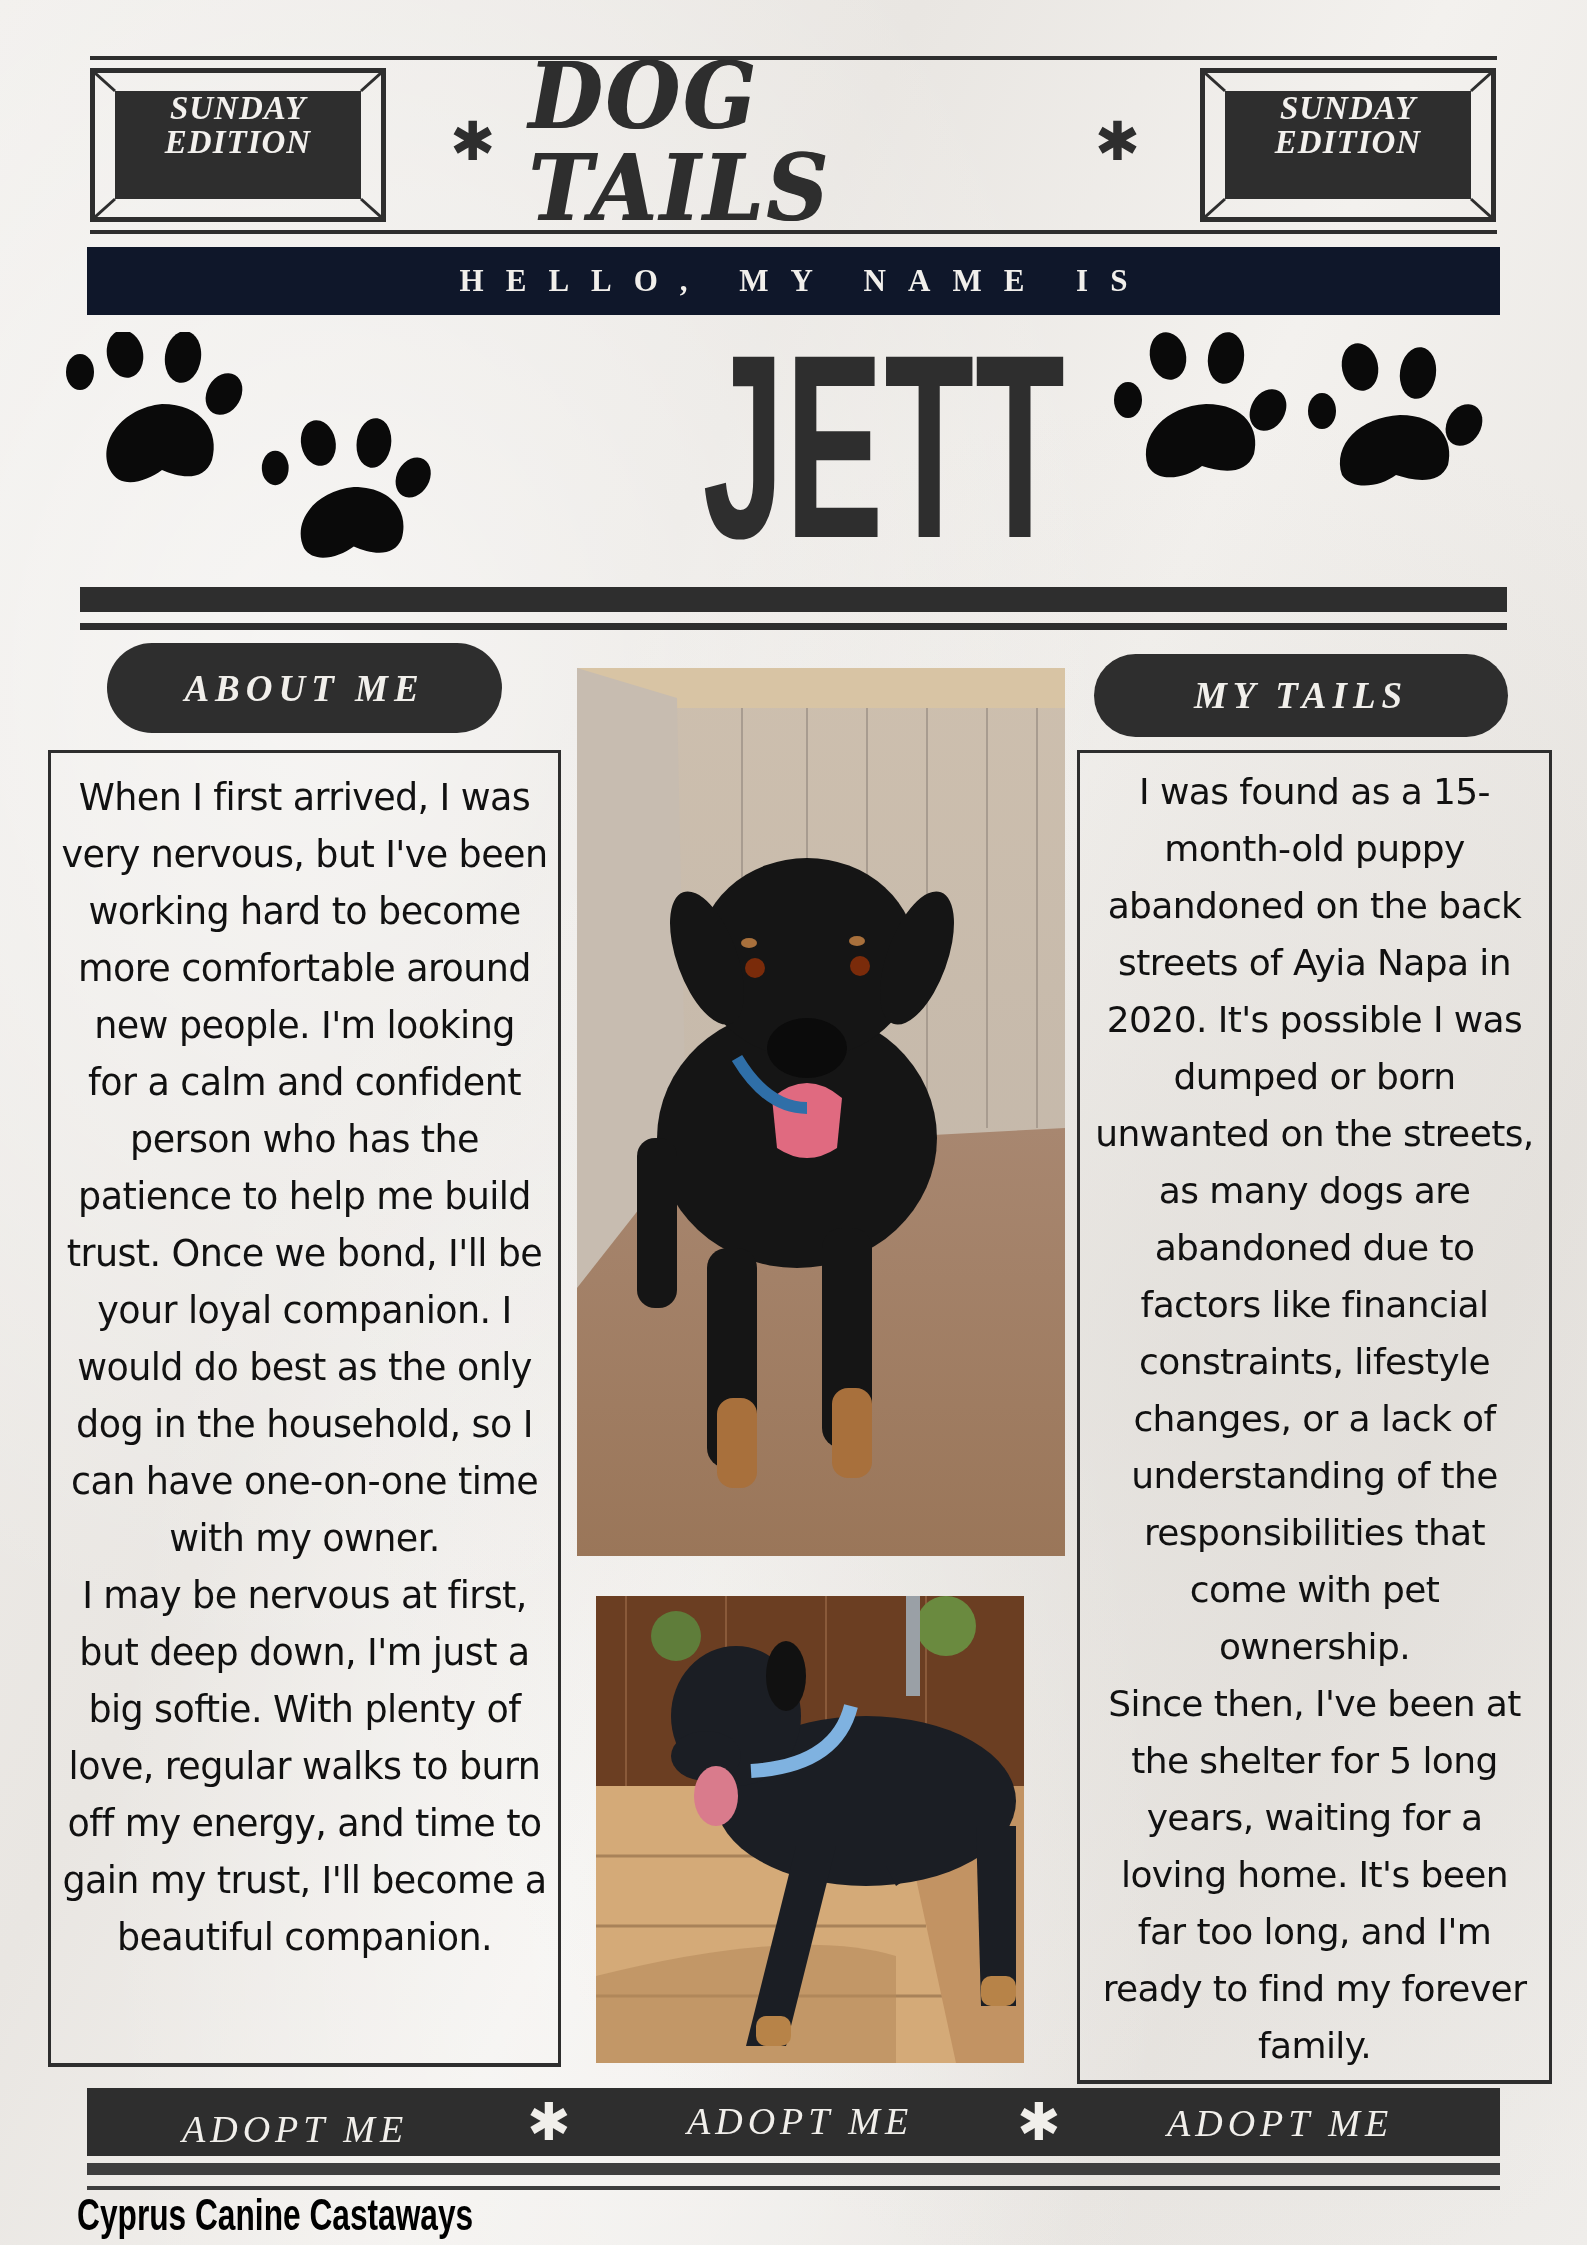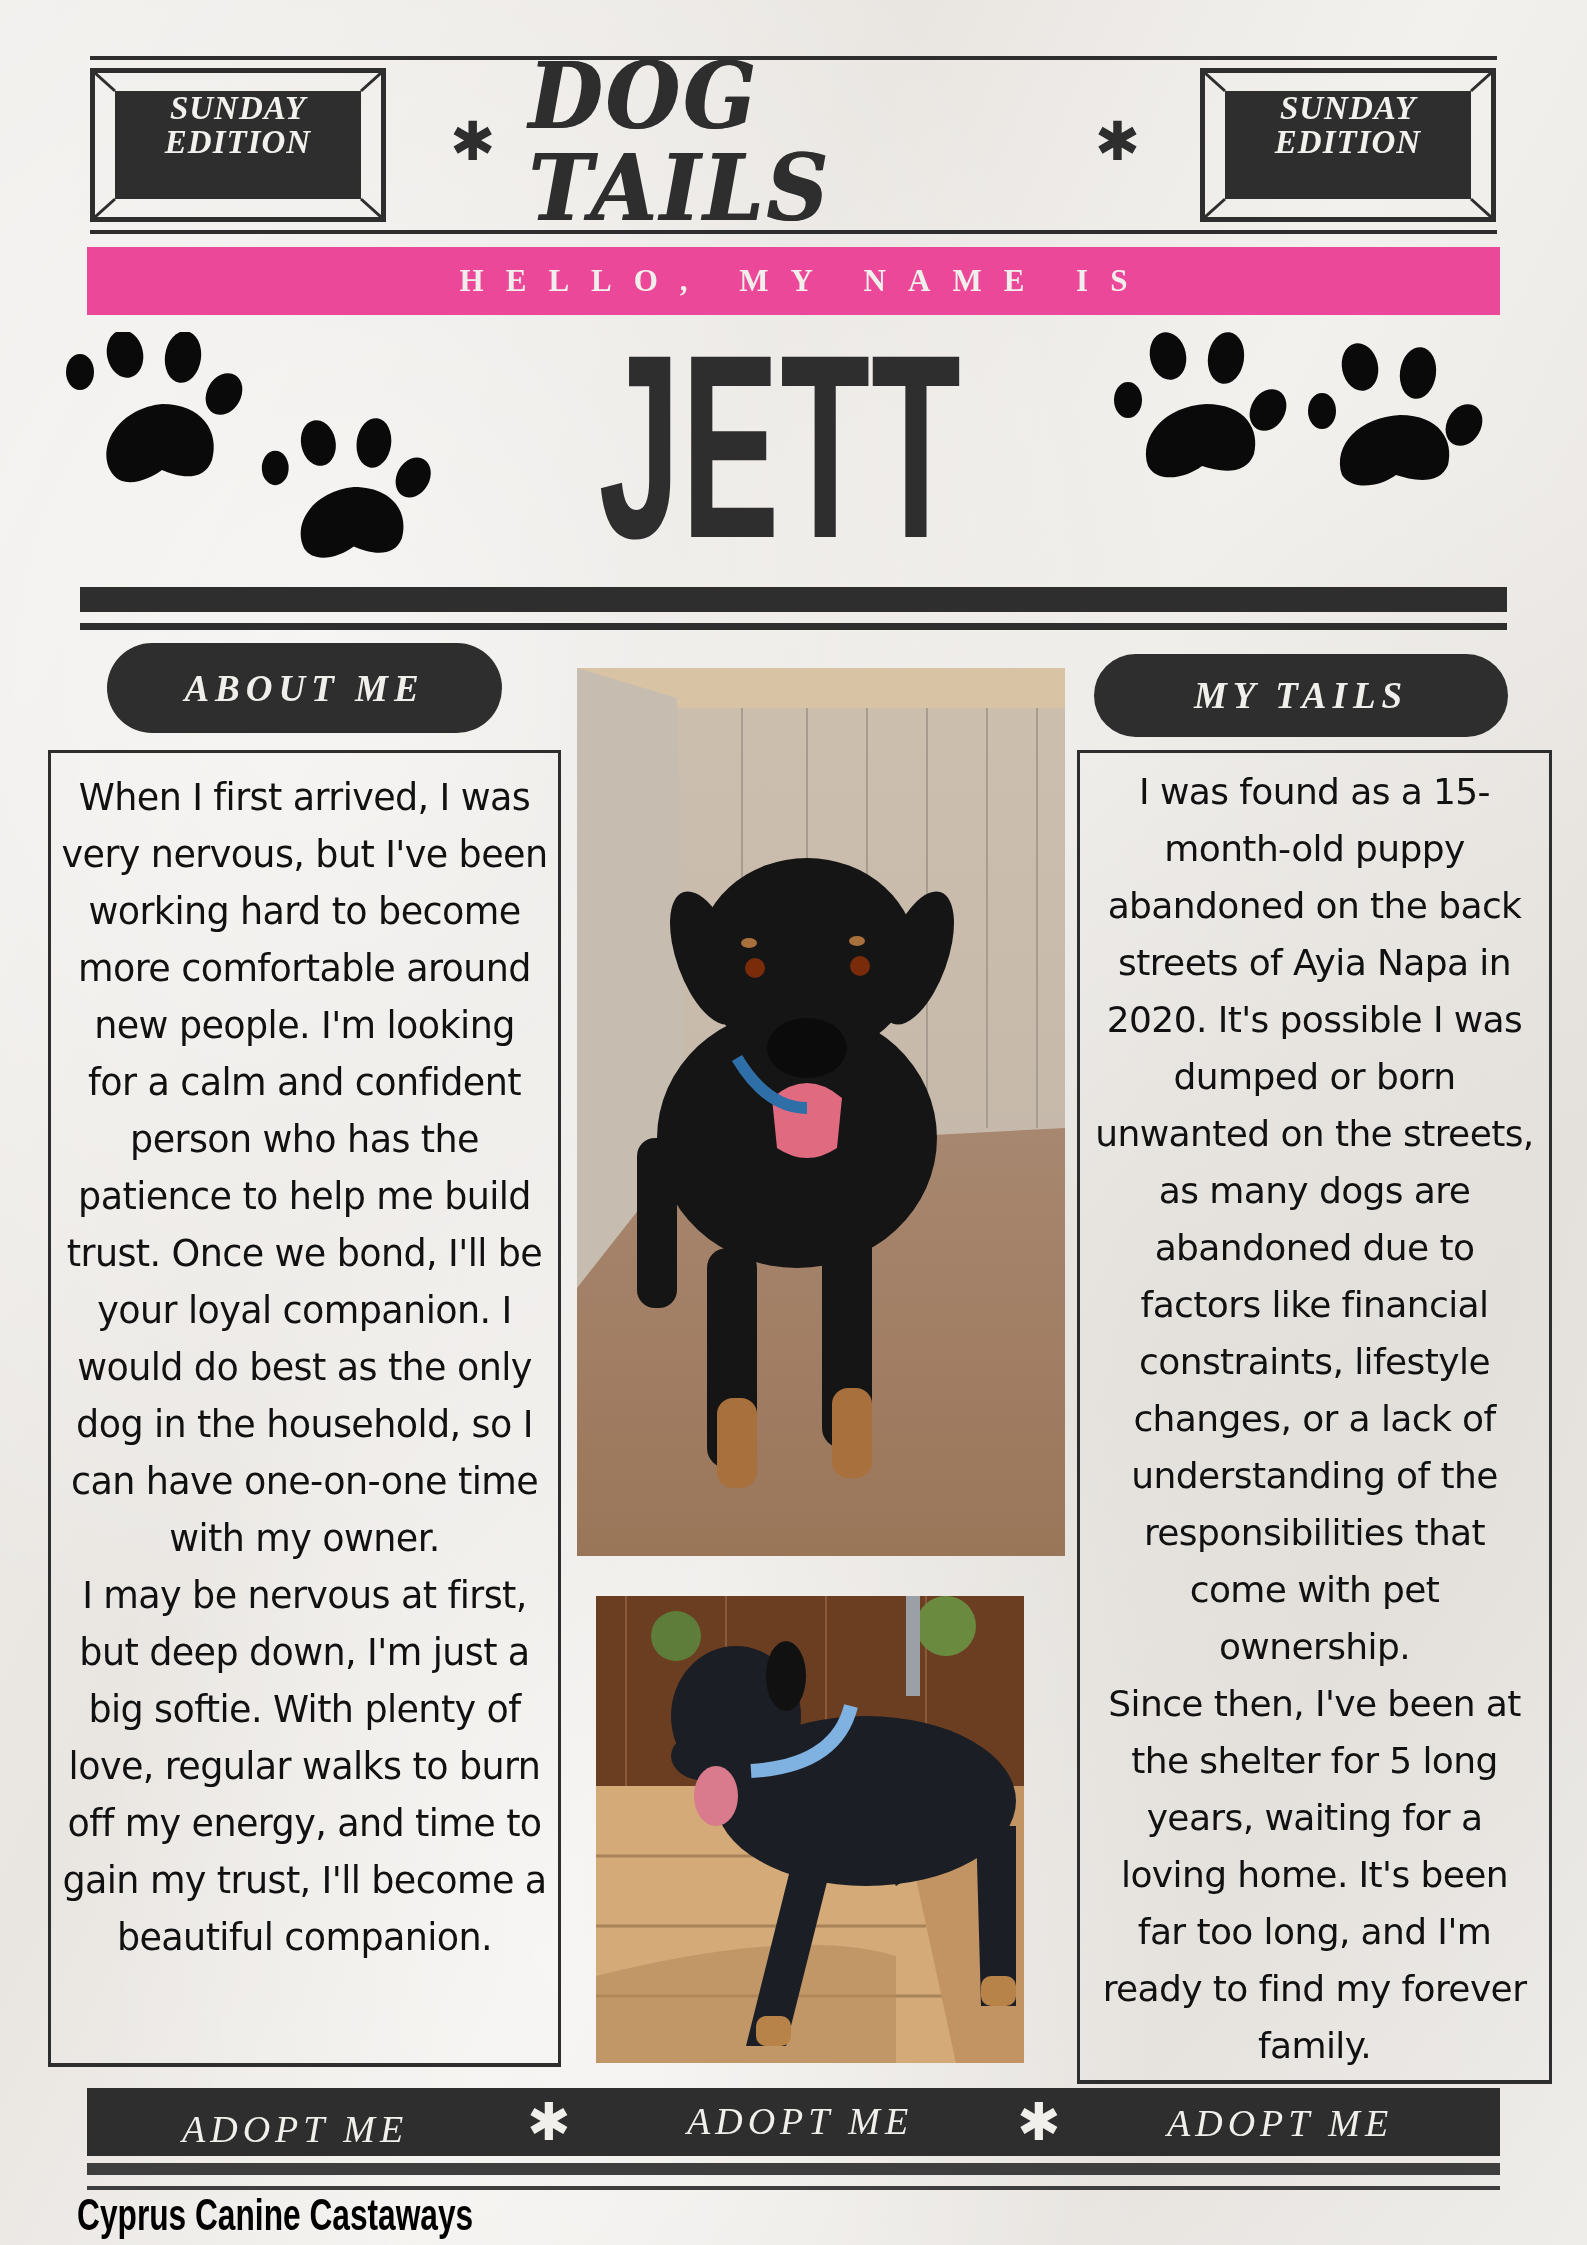--- a/index.html
+++ b/index.html
@@ -44,31 +44,31 @@
     .masthead .title {
       font-family: "DejaVu Serif", serif; font-weight: bold; font-style: italic;
       font-size: 92px; letter-spacing: 4px; color: #2e2e2e; line-height: 1;
       transform: scaleX(0.92);
       text-shadow: 2px 0 0 #2e2e2e;
     }
 
     
     .hello-bar {
       position: absolute; left: 87px; top: 247px; width: 1413px; height: 68px;
-      background: #ec4899; display: flex; align-items: center; justify-content: center;
+      background: #0f172a; display: flex; align-items: center; justify-content: center;
     }
     .hello-bar span {
       font-family: "Liberation Serif", serif; font-weight: bold; color: #f1efeb;
       font-size: 31px; letter-spacing: 22px; padding-left: 22px;
     }
 
     
     .name {
       position: absolute; left: 560px; top: 322px; width: 440px; height: 250px;
-      display: flex; align-items: center; justify-content: center;
+      display: flex; align-items: center; 
     }
     .name span {
       font-family: "Liberation Sans", sans-serif; font-weight: bold; font-size: 262px;
       line-height: 1; color: #2e2e2e; letter-spacing: 2px;
       transform: scaleX(0.56); display: inline-block; white-space: nowrap;
     }
 
     .paw { position: absolute; }
 
     

